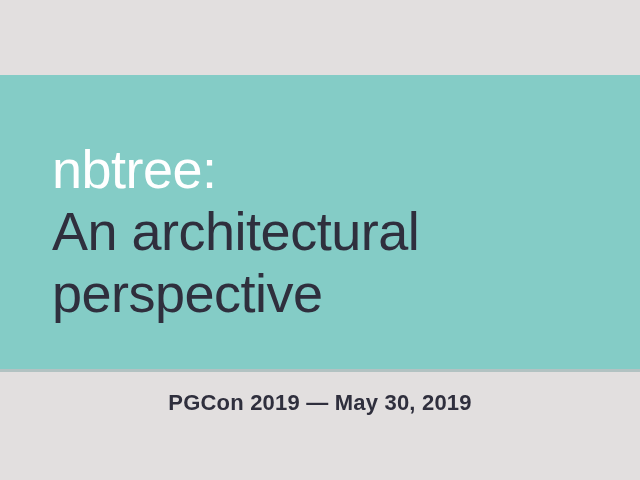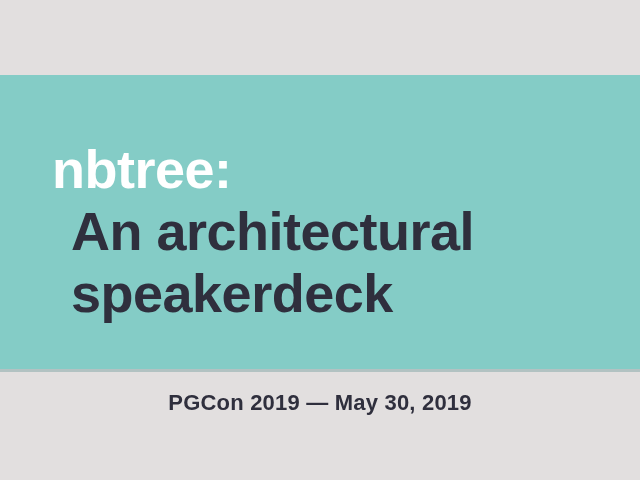--- a/index.html
+++ b/index.html
@@ -48,30 +48,29 @@
     position: absolute;
     left: 52px;
     top: 138px;
     width: 560px;
   }
 
   .title-line {
     display: block;
     font-size: 54px;
     line-height: 62px;
-    font-weight: bold;
+    font-weight: normal;
     letter-spacing: -0.5px;
     white-space: nowrap;
   }
   .title-line.accent {
     color: #ffffff;
   }
   .title-line.dark {
     color: #2f2f3d;
-    margin-left: 19px;
   }
 
   .subtitle {
     position: absolute;
     left: 0;
     top: 390px;
     width: 640px;
     text-align: center;
     font-size: 22px;
     line-height: 26px;
@@ -97,19 +96,19 @@
 <body>
 
 <div class="slide">
 
   <div class="title-band"></div>
   <div class="band-edge"></div>
 
   <div class="title-block">
     <span class="title-line accent">nbtree:</span>
     <span class="title-line dark">An architectural</span>
-    <span class="title-line dark">speakerdeck</span>
+    <span class="title-line dark">perspective</span>
   </div>
 
   <div class="subtitle">PGCon 2019 — May 30, 2019</div>
 
 
 </div>
 
 </body></html>

